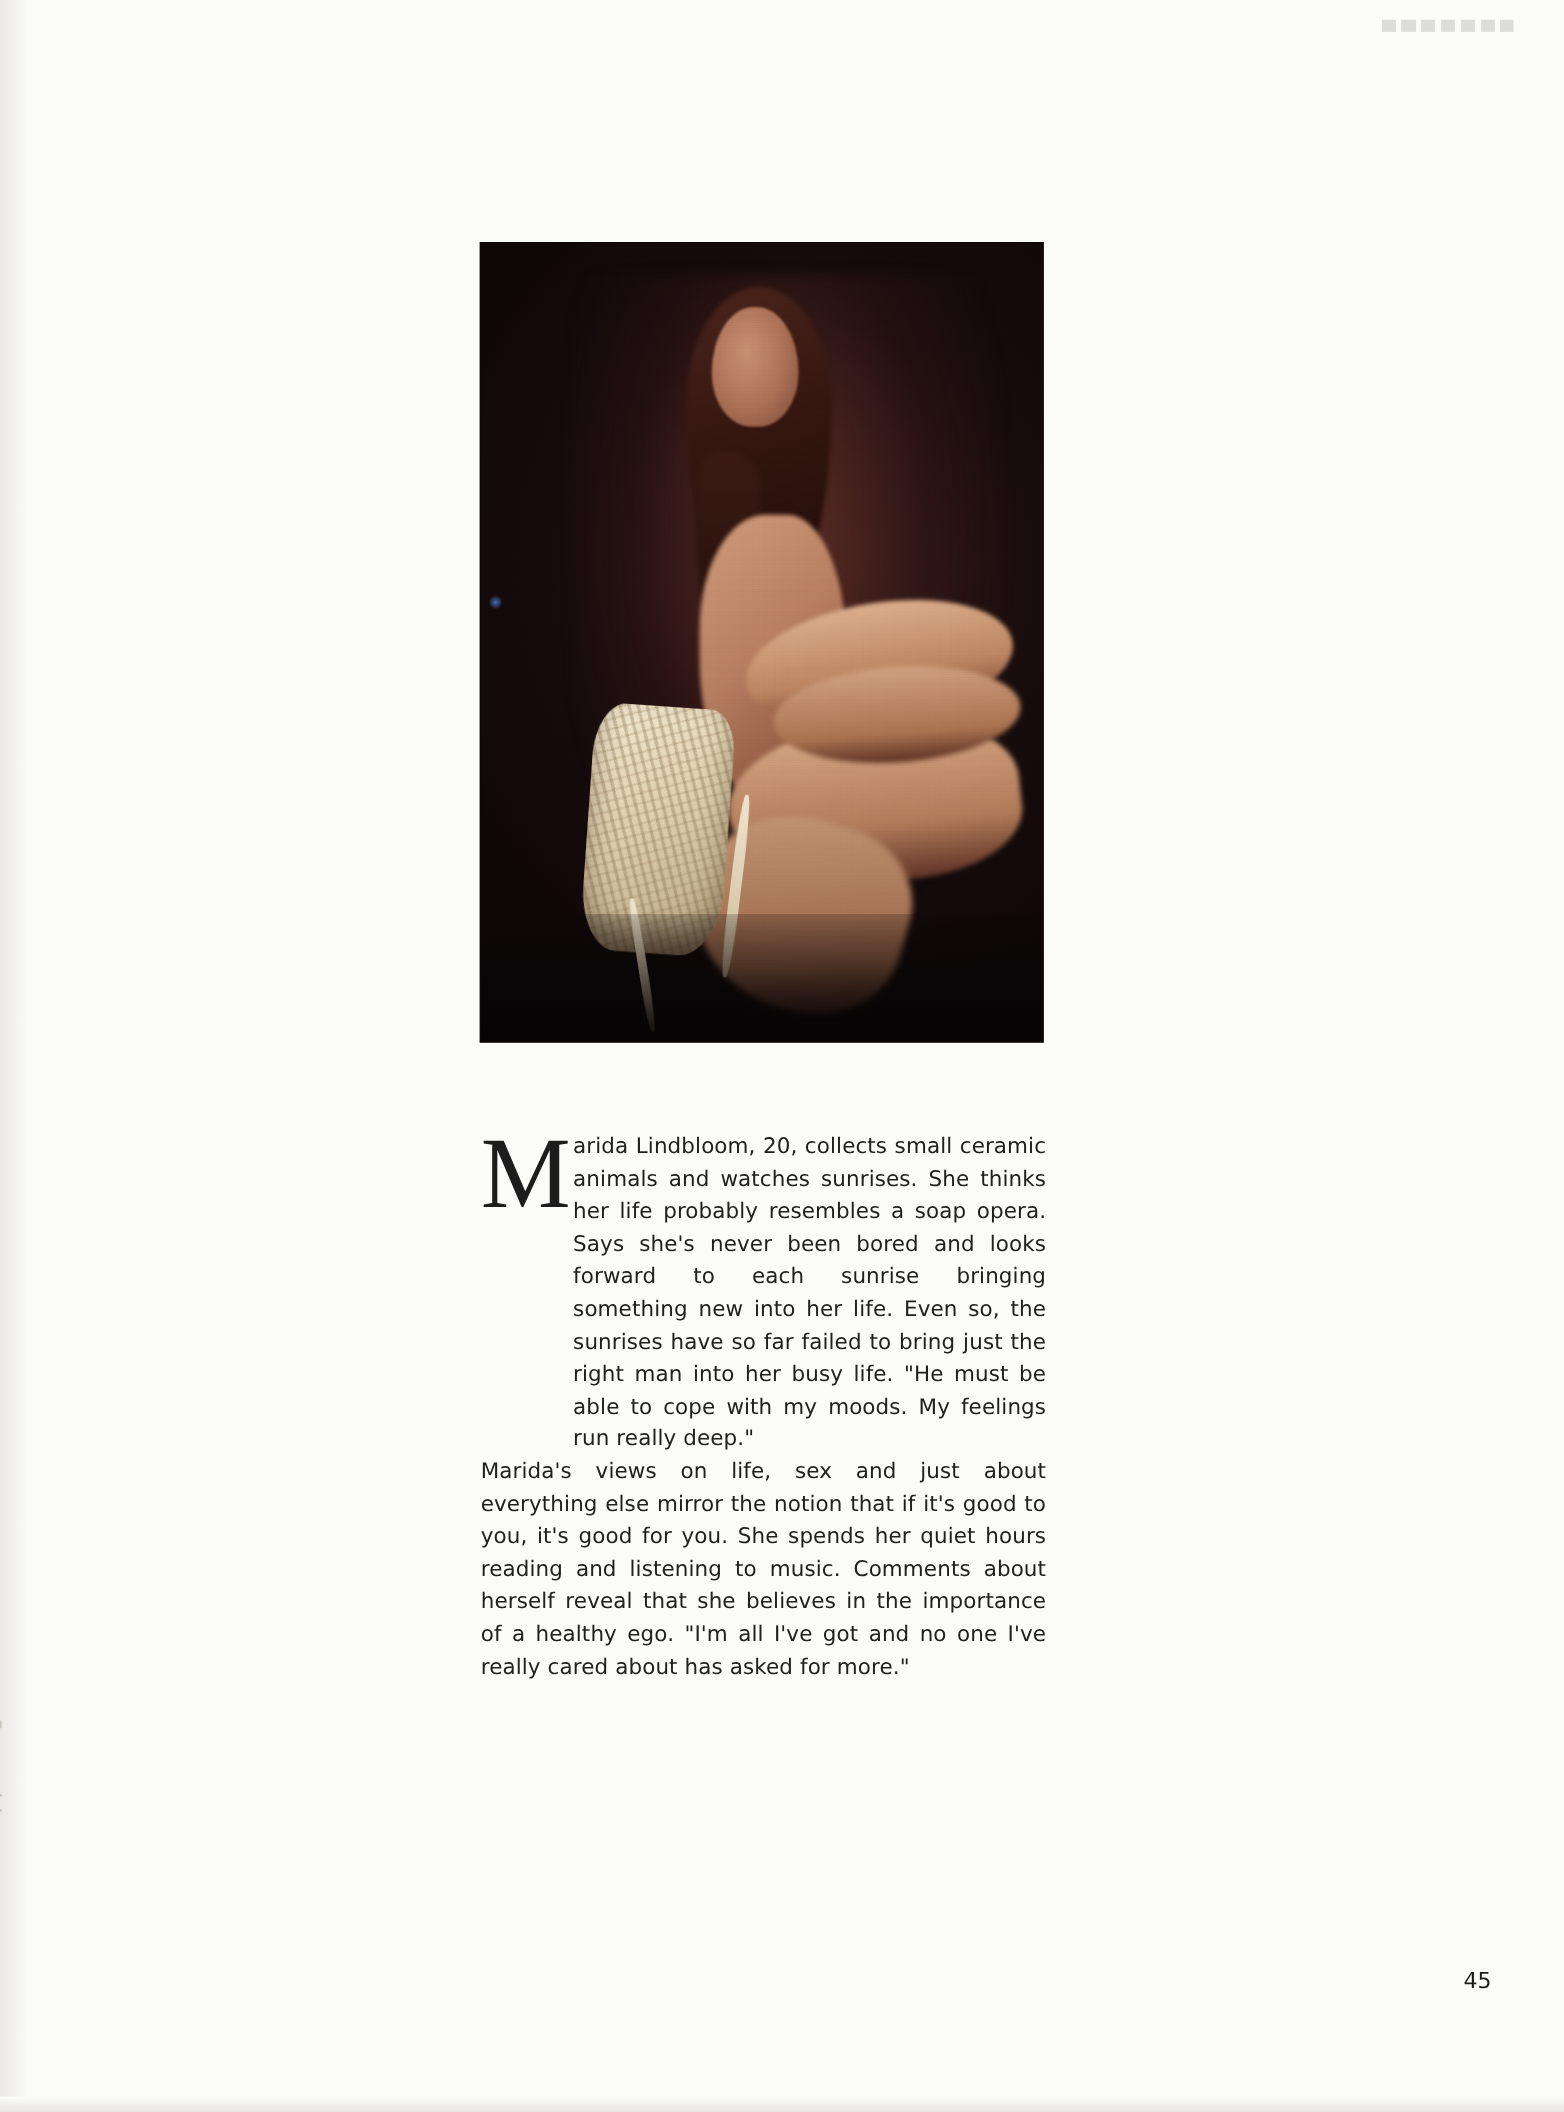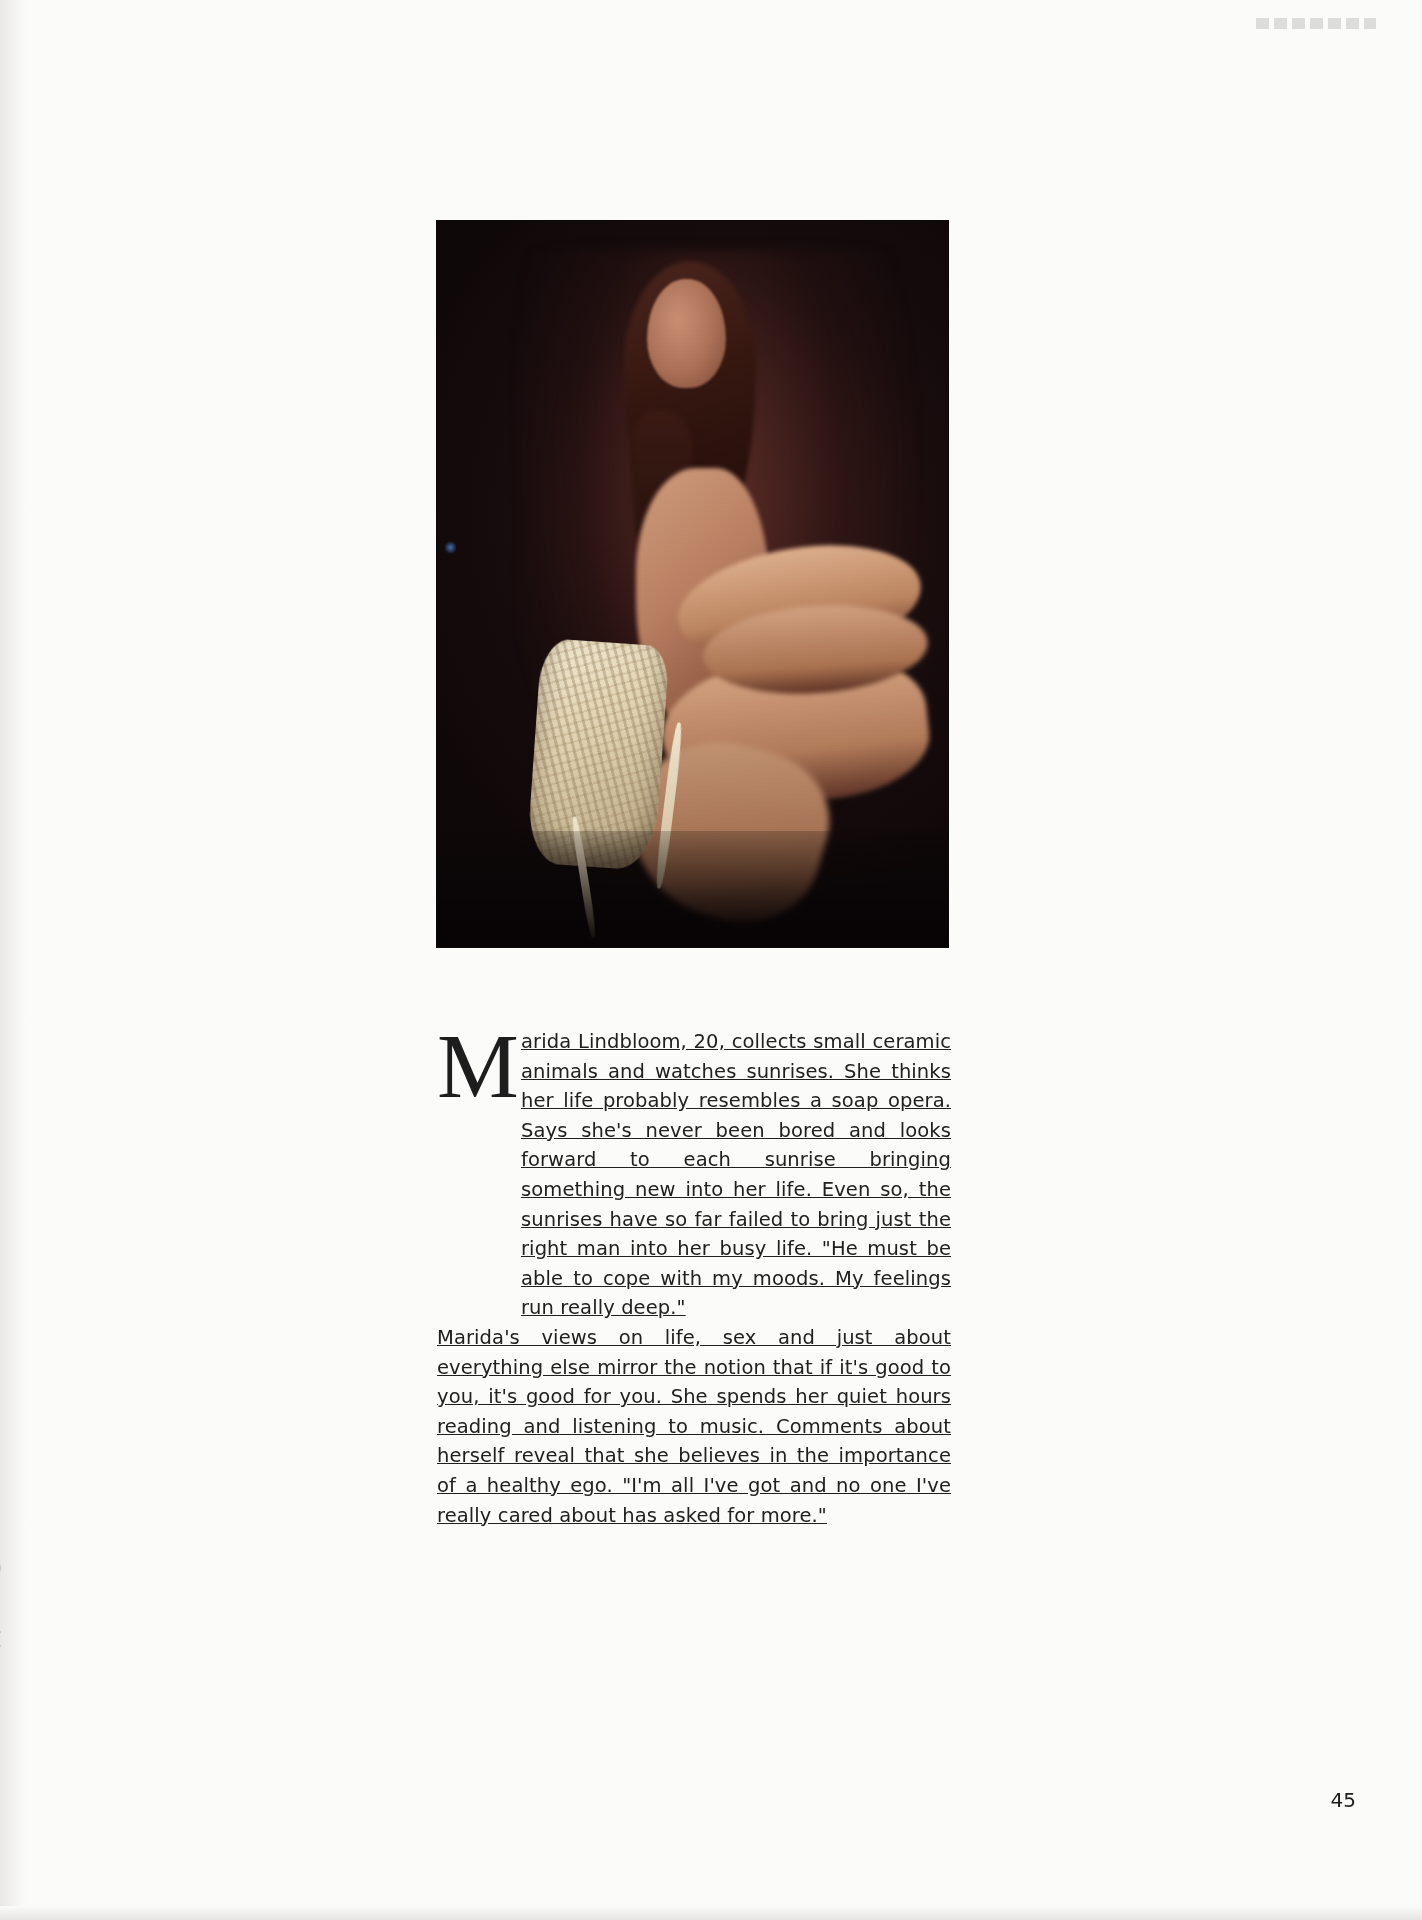--- a/index.html
+++ b/index.html
@@ -242,21 +242,21 @@
     left: 437px;
     top: 1027px;
     width: 514px;
     font-family: "DejaVu Sans", "Liberation Sans", sans-serif;
     font-size: 19.5px;
     line-height: 29.6px;
     color: #202020;
     text-align: justify;
     letter-spacing: .1px;
   }
-  .para { margin: 0; text-decoration: underline; }
+  .para { margin: 0; }
 
   .dropcap-wrap {
     position: relative;
     min-height: 92px;
   }
   .dropcap {
     position: absolute;
     left: 0;
     top: -4px;
     font-family: "Liberation Serif", "DejaVu Serif", serif;

